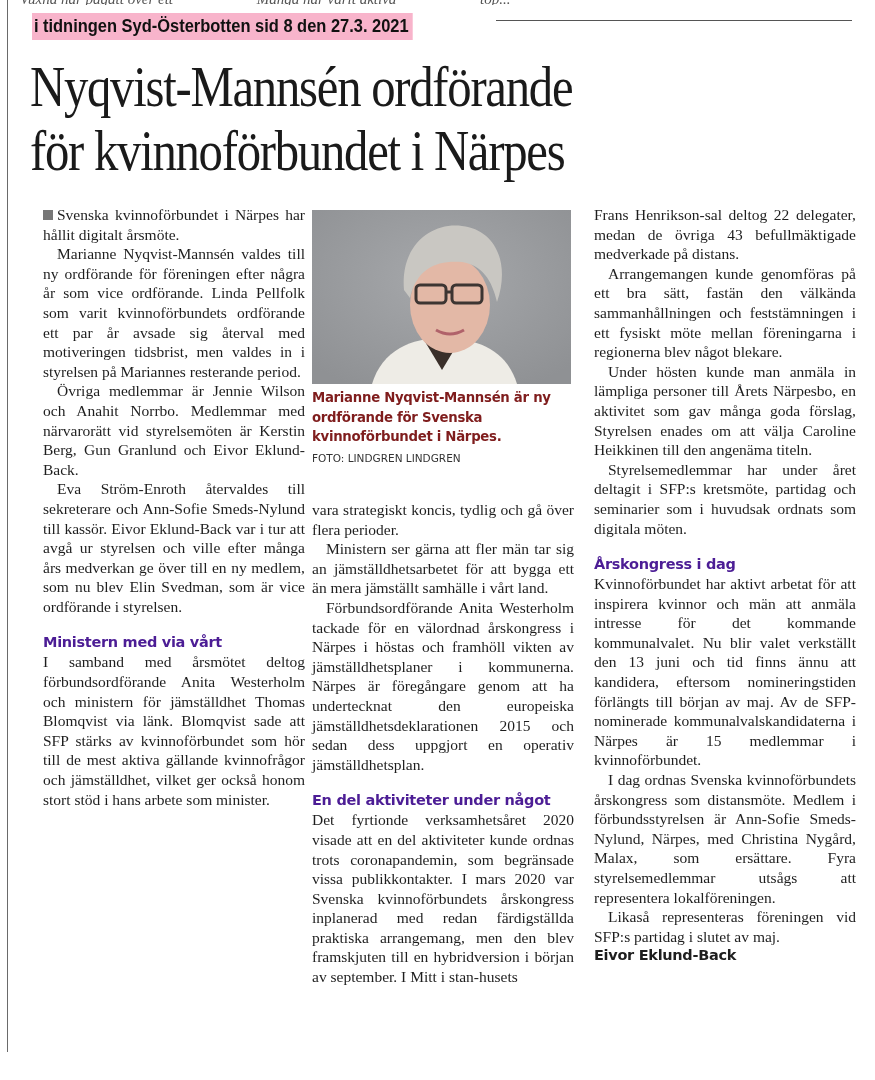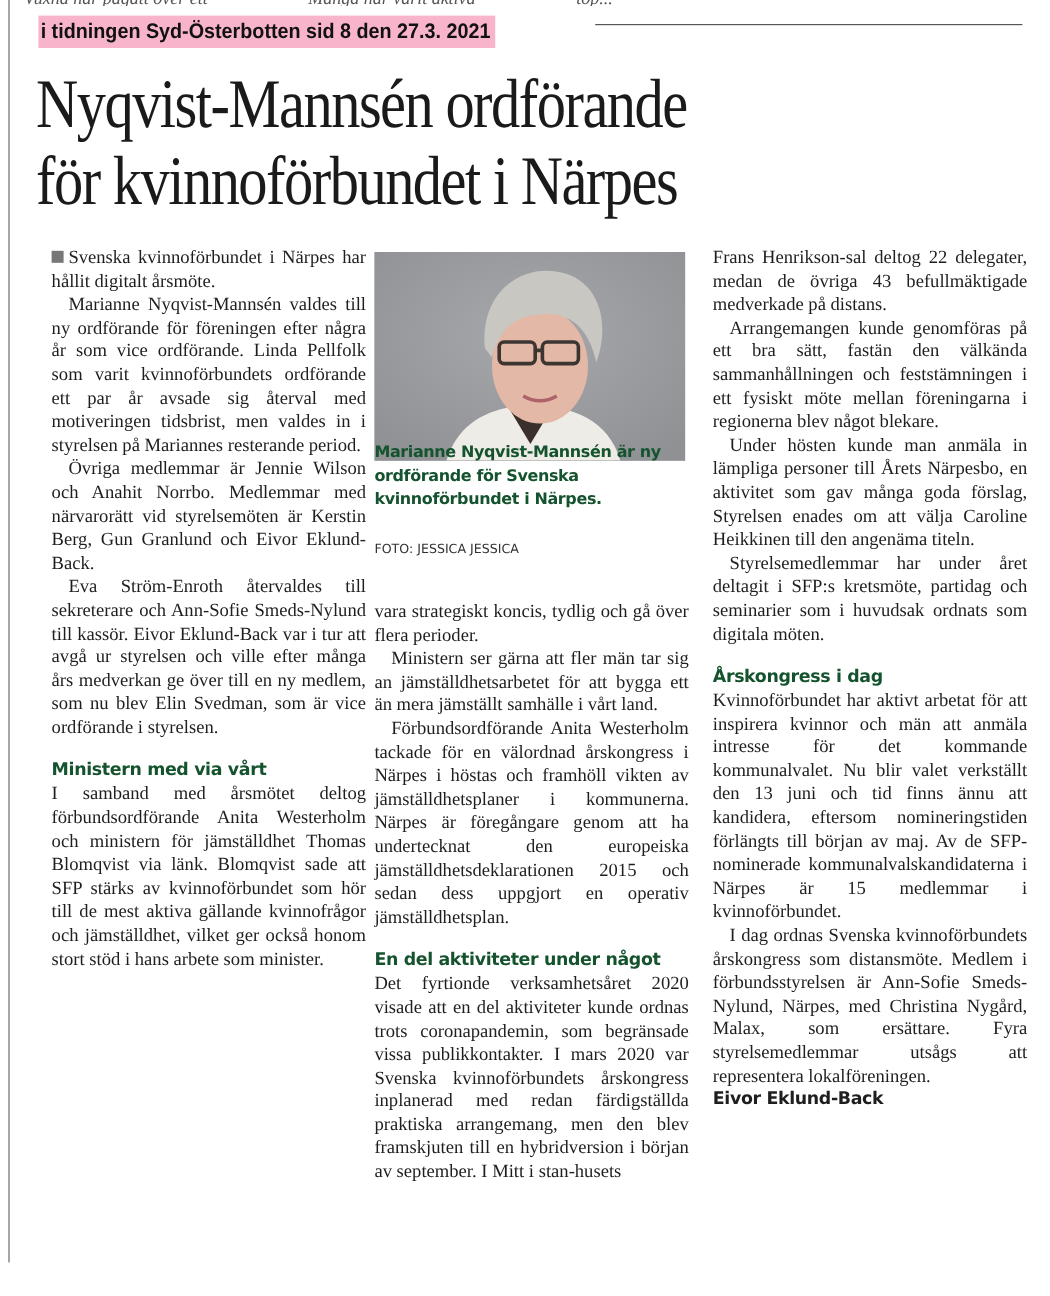--- a/index.html
+++ b/index.html
@@ -18,25 +18,25 @@
   .headline div { height:64px; }
   .col { position:absolute; top:205px; width:262px; font-family:"Liberation Serif", serif; font-size:15.5px;
     line-height:19.6px; color:#1e1e1e; text-align:justify; hyphens:manual; }
   .col p { margin:0; text-indent:0; }
   .col p.ind { text-indent:14px; }
   .col1 { left:43px; }
   .col2 { left:312px; top:500px; }
   .col3 { left:594px; }
   .lead-square { display:inline-block; width:10px; height:10px; background:#777; margin-right:4px; vertical-align:0px; }
   .subhead { font-family:"DejaVu Sans", sans-serif; font-weight:bold; font-size:14.5px; line-height:20px;
-    margin-top:16px !important; letter-spacing:-0.3px; color:#14532d; }
+    margin-top:16px !important; letter-spacing:-0.3px; color:#4c1d95; }
   .byline { font-family:"DejaVu Sans", sans-serif; font-weight:bold; font-size:14.5px; letter-spacing:-0.3px; }
   .photo { position:absolute; left:312px; top:210px; width:259px; height:174px; background:#9c9ea1; overflow:hidden; }
-  .caption { position:absolute; left:312px; top:368px; width:262px; font-family:"DejaVu Sans", sans-serif;
-    font-weight:bold; font-size:13.3px; line-height:19.5px; color:#14532d; letter-spacing:-0.3px; }
+  .caption { position:absolute; left:312px; top:388px; width:262px; font-family:"DejaVu Sans", sans-serif;
+    font-weight:bold; font-size:13.3px; line-height:19.5px; color:#7f1d1d; letter-spacing:-0.3px; }
   .credit { position:absolute; left:312px; top:452px; font-family:"DejaVu Sans", sans-serif; font-size:10.5px;
     color:#333; letter-spacing:0px; }
 </style>
 </head>
 <body>
 
 <div class="left-rule"></div>
 
 <div class="top-clip">
   <span>Vuxna har pågått över ett</span>
@@ -74,32 +74,33 @@
     <path d="M112 130 L130 160 L148 130 Z" fill="#3a2f2a"></path>
     <ellipse cx="138" cy="95" rx="40" ry="48" fill="#e3b8a6"></ellipse>
     <path d="M92 80 C88 35 120 12 150 16 C185 20 198 55 185 92 C180 70 170 55 150 52 C125 50 105 58 98 88 Z" fill="#c9c7c2"></path>
     <rect x="104" y="75" width="30" height="18" rx="4" fill="none" stroke="#3d3532" stroke-width="3"></rect>
     <rect x="140" y="75" width="30" height="18" rx="4" fill="none" stroke="#3d3532" stroke-width="3"></rect>
     <line x1="134" y1="82" x2="140" y2="82" stroke="#3d3532" stroke-width="3"></line>
     <path d="M124 120 Q138 128 152 120" stroke="#b0626a" stroke-width="3" fill="none"></path>
   </svg>
 </div>
 <div class="caption">Marianne Nyqvist-Mannsén är ny ordförande för Svenska kvinnoförbundet i Närpes.</div>
-<div class="credit">FOTO: JESSICA JESSICA</div>
+<div class="credit">FOTO: LINDGREN LINDGREN</div>
 
 <div class="col col2">
   <p>vara strategiskt koncis, tydlig och gå över flera perioder.</p>
   <p class="ind">Ministern ser gärna att fler män tar sig an jämställdhetsarbetet för att bygga ett än mera jämställt samhälle i vårt land.</p>
   <p class="ind">Förbundsordförande Anita Westerholm tackade för en välordnad årskongress i Närpes i höstas och framhöll vikten av jämställdhetsplaner i kommunerna. Närpes är föregångare genom att ha undertecknat den europeiska jämställdhetsdeklarationen 2015 och sedan dess uppgjort en operativ jämställdhetsplan.</p>
   <p class="subhead">En del aktiviteter under något</p>
   <p>Det fyrtionde verksamhetsåret 2020 visade att en del aktiviteter kunde ordnas trots coronapandemin, som begränsade vissa publikkontakter. I mars 2020 var Svenska kvinnoförbundets årskongress inplanerad med redan färdigställda praktiska arrangemang, men den blev framskjuten till en hybridversion i början av september. I Mitt i stan-husets</p>
 </div>
 
 <div class="col col3">
   <p>Frans Henrikson-sal deltog 22 delegater, medan de övriga 43 befullmäktigade medverkade på distans.</p>
   <p class="ind">Arrangemangen kunde genomföras på ett bra sätt, fastän den välkända sammanhållningen och feststämningen i ett fysiskt möte mellan föreningarna i regionerna blev något blekare.</p>
   <p class="ind">Under hösten kunde man anmäla in lämpliga personer till Årets Närpesbo, en aktivitet som gav många goda förslag, Styrelsen enades om att välja Caroline Heikkinen till den angenäma titeln.</p>
   <p class="ind">Styrelsemedlemmar har under året deltagit i SFP:s kretsmöte, partidag och seminarier som i huvudsak ordnats som digitala möten.</p>
   <p class="subhead">Årskongress i dag</p>
   <p>Kvinnoförbundet har aktivt arbetat för att inspirera kvinnor och män att anmäla intresse för det kommande kommunalvalet. Nu blir valet verkställt den 13 juni och tid finns ännu att kandidera, eftersom nomineringstiden förlängts till början av maj. Av de SFP-nominerade kommunalvalskandidaterna i Närpes är 15 medlemmar i kvinnoförbundet.</p>
   <p class="ind">I dag ordnas Svenska kvinnoförbundets årskongress som distansmöte. Medlem i förbundsstyrelsen är Ann-Sofie Smeds-Nylund, Närpes, med Christina Nygård, Malax, som ersättare. Fyra styrelsemedlemmar utsågs att representera lokalföreningen.</p>
+  <p class="ind">Likaså representeras föreningen vid SFP:s partidag i slutet av maj.</p>
   <p class="byline">Eivor Eklund-Back</p>
 </div>
 
 </body></html>

